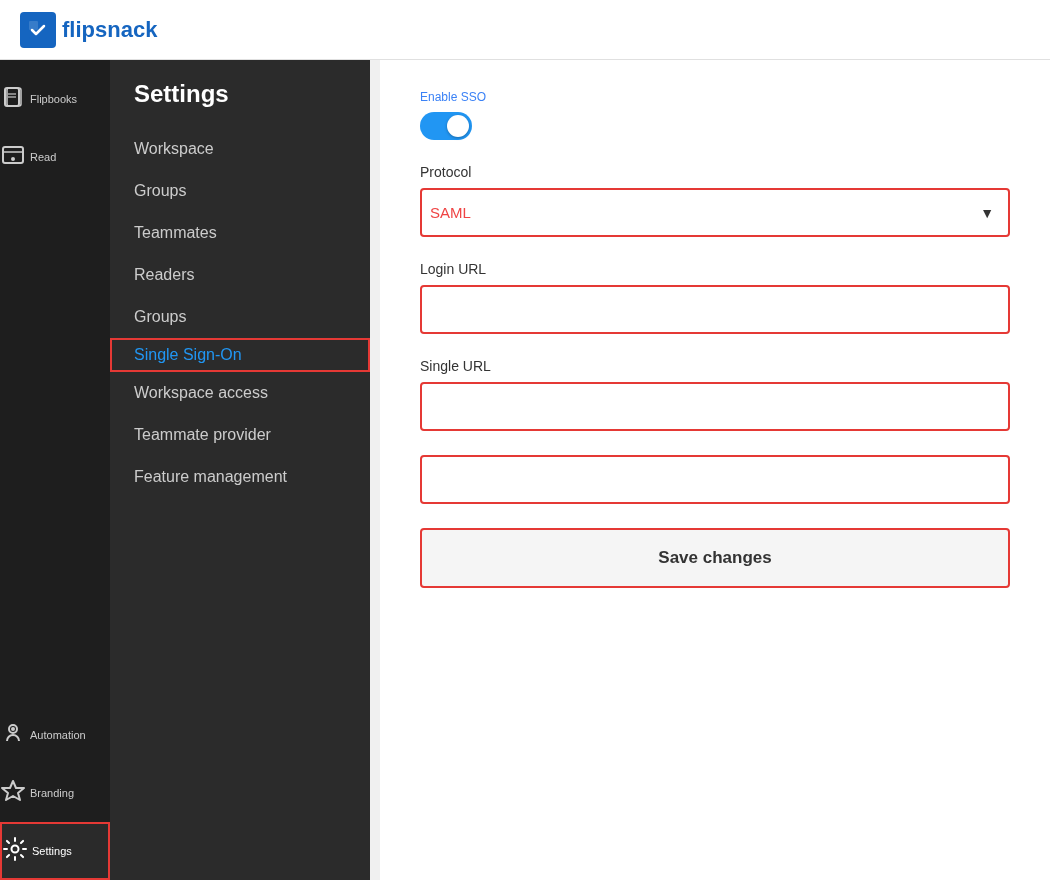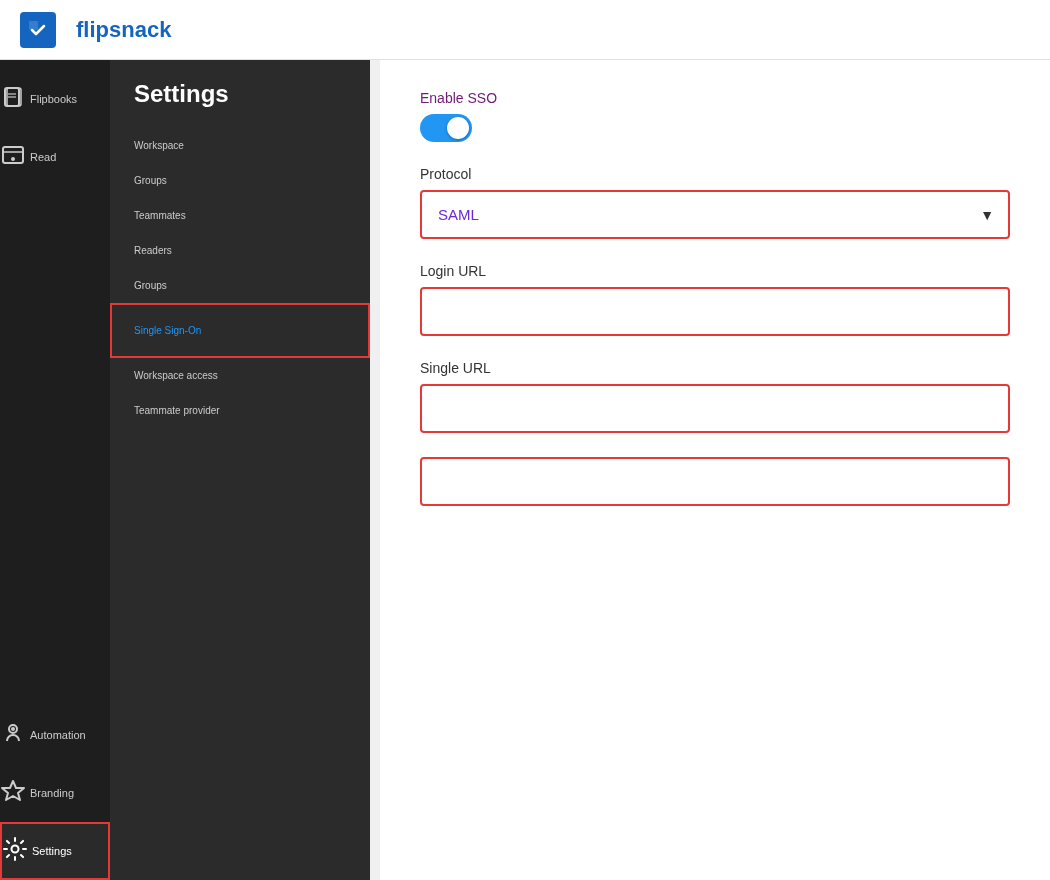--- a/index.html
+++ b/index.html
@@ -11,21 +11,21 @@
       background: #fff;
       border-bottom: 1px solid #e0e0e0;
       display: flex;
       align-items: center;
       padding: 0 20px;
       flex-shrink: 0;
     }
     .logo {
       display: flex;
       align-items: center;
-      gap: 20px;
+      gap: 6px;
       text-decoration: none;
     }
     .logo-icon {
       width: 36px;
       height: 36px;
       background: #1565c0;
       border-radius: 4px;
       display: flex;
       align-items: center;
       justify-content: center;
@@ -93,21 +93,21 @@
     .settings-title {
       color: #fff;
       font-size: 24px;
       font-weight: bold;
       padding: 0 24px 20px 24px;
     }
     .settings-menu-item {
       display: block;
       padding: 12px 24px;
       color: #ccc;
-      font-size: 10px;
+      font-size: 16px;
       cursor: pointer;
       text-decoration: none;
     }
     .settings-menu-item.active {
       color: #2196f3;
       border: 2px solid #e53935;
       padding: 10px 22px;
     }
 
     
@@ -130,22 +130,22 @@
       font-size: 14px;
       color: #333;
       margin-bottom: 8px;
       font-weight: 400;
     }
 
     .form-group {
       margin-bottom: 24px;
     }
     .toggle-label {
-      font-size: 14px;
-      color: #701a75;
+      font-size: 12px;
+      color: #3b82f6;
       font-weight: 500;
       margin-bottom: 8px;
       display: block;
     }
     .toggle-switch {
       width: 52px;
       height: 28px;
       background: #2196f3;
       border-radius: 14px;
       position: relative;
@@ -160,28 +160,28 @@
       border-radius: 50%;
       top: 3px;
       right: 3px;
       transition: 0.2s;
       box-shadow: 0 1px 3px rgba(0,0,0,0.3);
     }
 
     
     .styled-select {
       width: 100%;
-      padding: 14px 16px;
+      padding: 14px 8px;
       font-size: 15px;
       border: 2px solid #e53935;
       border-radius: 4px;
       background: #fff;
       appearance: none;
       cursor: pointer;
-      color: #6d28d9;
+      color: #ef4444;
       background-image: none;
     }
     .select-wrapper {
       position: relative;
     }
     .select-arrow {
       position: absolute;
       right: 16px;
       top: 50%;
       transform: translateY(-50%);
@@ -294,23 +294,24 @@
     </div>
   </nav>
 
   <aside class="settings-sidebar">
     <div class="settings-title">Settings</div>
     <a class="settings-menu-item" href="#">Workspace</a>
     <a class="settings-menu-item" href="#">Groups</a>
     <a class="settings-menu-item" href="#">Teammates</a>
     <a class="settings-menu-item" href="#">Readers</a>
     <a class="settings-menu-item" href="#">Groups</a>
-    <a class="settings-menu-item active" href="#" style="color:#2196f3; border:2px solid #e53935; padding:20px 22px;">Single Sign-On</a>
+    <a class="settings-menu-item active" href="#" style="color:#2196f3; border:2px solid #e53935; padding:6px 22px;">Single Sign-On</a>
     <a class="settings-menu-item" href="#">Workspace access</a>
     <a class="settings-menu-item" href="#">Teammate provider</a>
+    <a class="settings-menu-item" href="#">Feature management</a>
   </aside>
 
   <div class="content-divider"></div>
 
   <main class="main-content">
 
     <div class="form-group">
       <span class="toggle-label">Enable SSO</span>
       <div class="toggle-switch"></div>
     </div>
@@ -334,15 +335,16 @@
 
     <div class="form-group">
       <label class="form-label">Single URL</label>
       <input type="text" class="styled-input" value="" style="">
     </div>
 
     <div class="form-group">
       <input type="text" class="styled-input" value="" style="">
     </div>
 
+    <button class="save-btn">Save changes</button>
 
   </main>
 </div>
 
 </body></html>

